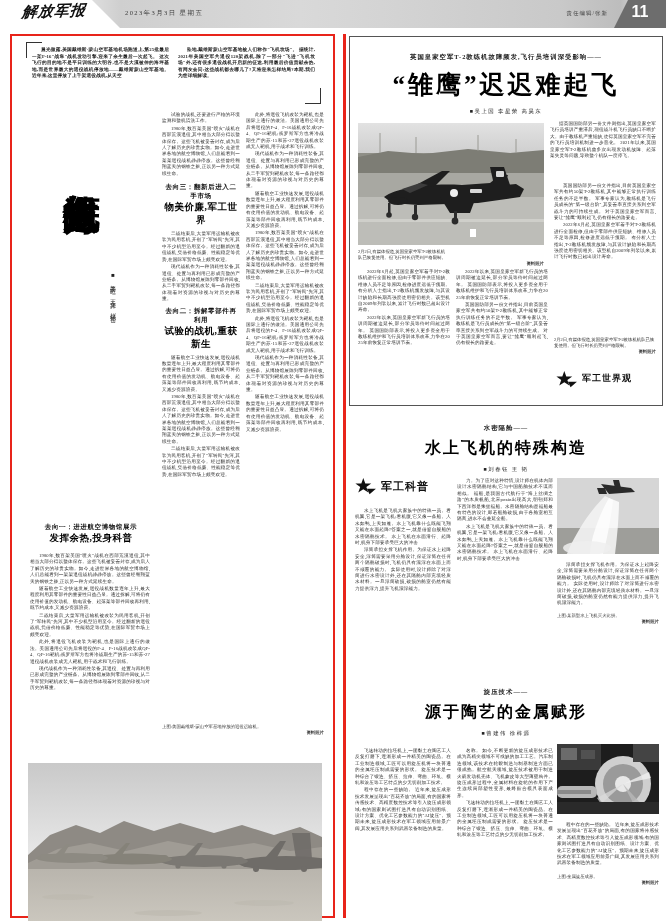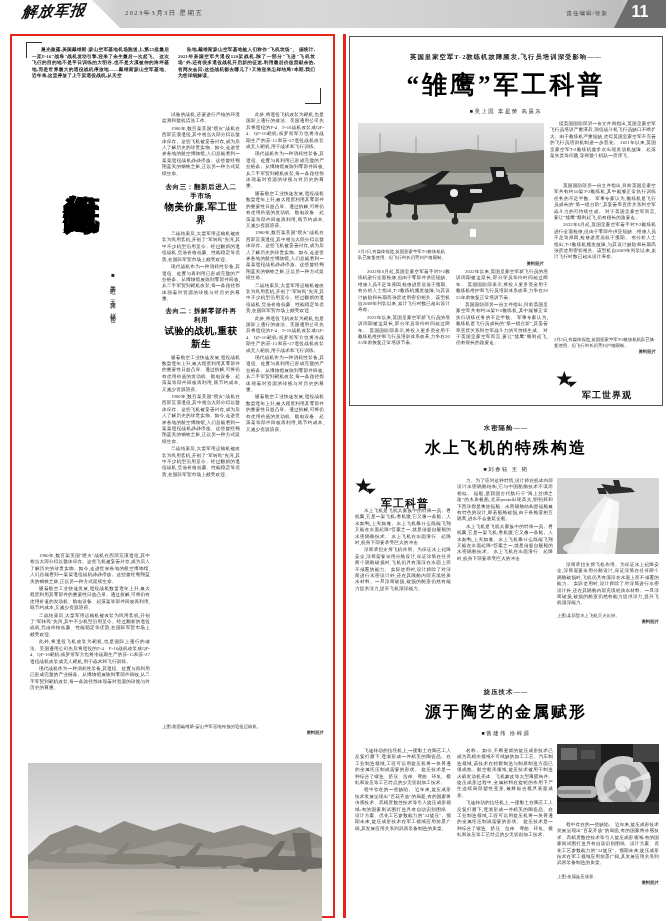--- a/index.html
+++ b/index.html
@@ -58,21 +58,21 @@
   .vhead{position:absolute;left:32px;top:130px;width:58px;
     font-size:37px;font-weight:bold;line-height:41px;letter-spacing:0px;
     writing-mode:vertical-rl;text-orientation:upright;
     font-family:"Liberation Serif",serif;color:#000;height:300px;}
   .vbyline{position:absolute;left:96px;top:236px;
     writing-mode:vertical-rl;text-orientation:upright;
     font-size:6px;letter-spacing:2px;color:#222;}
 
   .seclabel{position:relative;height:20px;}
   .seclabel .star{position:absolute;left:0;top:0px;width:22px;height:18px;}
-  .seclabel .txt{position:absolute;left:26px;top:18px;font-size:10px;font-weight:bold;letter-spacing:1px;color:#111;}
+  .seclabel .txt{position:absolute;left:26px;top:1px;font-size:10px;font-weight:bold;letter-spacing:1px;color:#111;}
   .seclabel .ul{position:absolute;left:0;top:19px;width:118px;height:1px;background:#777;}
 
   .subkicker{font-size:6.5px;font-weight:bold;letter-spacing:.6px;color:#111;text-align:center;}
   .subhead{font-size:9.5px;font-weight:bold;letter-spacing:.5px;color:#000;text-align:center;}
 
   .photo{background:#8d8d8d;position:relative;overflow:hidden;}
   .cap{font-size:4.4px;line-height:6px;color:#333;}
   .credit{font-size:4.4px;text-align:right;font-weight:bold;color:#333;}
 
   
@@ -150,20 +150,24 @@
             <p>随着航空工业快速发展,退役战机数量逐年上升,最大程度利用其零部件的重要性日益凸显。通过拆解,可将仍有使用价值的发动机、航电设备、起落架等部件回收再利用,既节约成本,又减少资源浪费。</p>
             <p>1980年,数百架美国"喷火"战机在西部荒漠退役,其中相当大部分得以整体保存。这些飞机被妥善封存,成为后人了解历史的珍贵实物。如今,走进世界各地的航空博物馆,人们总能看到一架架退役战机静静停放。这些曾经翱翔蓝天的钢铁之躯,正以另一种方式延续生命。</p>
             <p>二战结束后,大量军用运输机被改装为民用客机,开创了"军转民"先河,其中不少机型沿用至今。经过翻新的退役战机,凭借价格低廉、性能稳定等优势,在国际军贸市场上颇受欢迎。</p>
             <p>此外,将退役飞机改装为靶机,也是国际上通行的做法。美国通用公司先后将退役的F-4、F-16战机改装成QF-4、QF-16靶机;俄罗斯军方也将冷战期生产的苏-15和苏-27退役战机改装成无人靶机,用于战术和飞行训练。</p>
             <p>现代战机作为一种消耗性装备,其退役、处置与再利用已形成完整的产业链条。从博物馆展陈到零部件回收,从二手军贸到靶机改装,每一条路径都体现着对资源的珍视与对历史的尊重。</p>
             <p>随着航空工业快速发展,退役战机数量逐年上升,最大程度利用其零部件的重要性日益凸显。通过拆解,可将仍有使用价值的发动机、航电设备、起落架等部件回收再利用,既节约成本,又减少资源浪费。</p>
           </div>
       </div>
 
 
+      <div style="position:absolute;left:16px;top:487px;width:126px;">
+        <div class="subkicker">去向一：进进航空博物馆展示</div>
+        <div class="subhead">发挥余热,投身科普</div>
+      </div>
 
       <div style="position:absolute;left:18px;top:517px;width:120px;">
         <div class="tx">
             <p>1980年,数百架美国"喷火"战机在西部荒漠退役,其中相当大部分得以整体保存。这些飞机被妥善封存,成为后人了解历史的珍贵实物。如今,走进世界各地的航空博物馆,人们总能看到一架架退役战机静静停放。这些曾经翱翔蓝天的钢铁之躯,正以另一种方式延续生命。</p>
             <p>随着航空工业快速发展,退役战机数量逐年上升,最大程度利用其零部件的重要性日益凸显。通过拆解,可将仍有使用价值的发动机、航电设备、起落架等部件回收再利用,既节约成本,又减少资源浪费。</p>
             <p>二战结束后,大量军用运输机被改装为民用客机,开创了"军转民"先河,其中不少机型沿用至今。经过翻新的退役战机,凭借价格低廉、性能稳定等优势,在国际军贸市场上颇受欢迎。</p>
             <p>此外,将退役飞机改装为靶机,也是国际上通行的做法。美国通用公司先后将退役的F-4、F-16战机改装成QF-4、QF-16靶机;俄罗斯军方也将冷战期生产的苏-15和苏-27退役战机改装成无人靶机,用于战术和飞行训练。</p>
             <p>现代战机作为一种消耗性装备,其退役、处置与再利用已形成完整的产业链条。从博物馆展陈到零部件回收,从二手军贸到靶机改装,每一条路径都体现着对资源的珍视与对历史的尊重。</p>
           </div>
       </div>
@@ -225,21 +229,21 @@
 
     </div>
 
     <div class="red-edge"></div>
 
     <div class="rightpane">
 
       <div class="boxed" style="position:absolute;left:6px;top:2px;width:314px;height:370px;">
 
         <div class="kicker" style="margin:16px 16px 0 16px;">英国皇家空军T-2教练机故障频发,飞行员培训深受影响——</div>
-        <div class="bighead" style="margin:6px 10px 0 10px;">“雏鹰”军工科普</div>
+        <div class="bighead" style="margin:6px 10px 0 10px;">“雏鹰”迟迟难起飞</div>
         <div class="byline" style="margin:7px 0 0 0;">■吴上国  李星荣  高昊东</div>
 
         <div class="photo" style="position:absolute;left:8px;top:86px;width:186px;height:122px;">
           <svg viewBox="0 0 186 122" width="186" height="122" preserveAspectRatio="none">
             <defs>
               <linearGradient id="sky2" x1="0" y1="0" x2="0" y2="1">
                 <stop offset="0%" stop-color="#e2e2e2"></stop>
                   <stop offset="100%" stop-color="#c5c5c5"></stop>
               </linearGradient>
             </defs>

